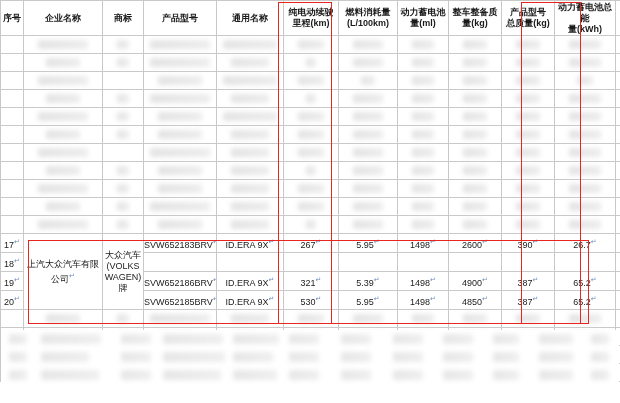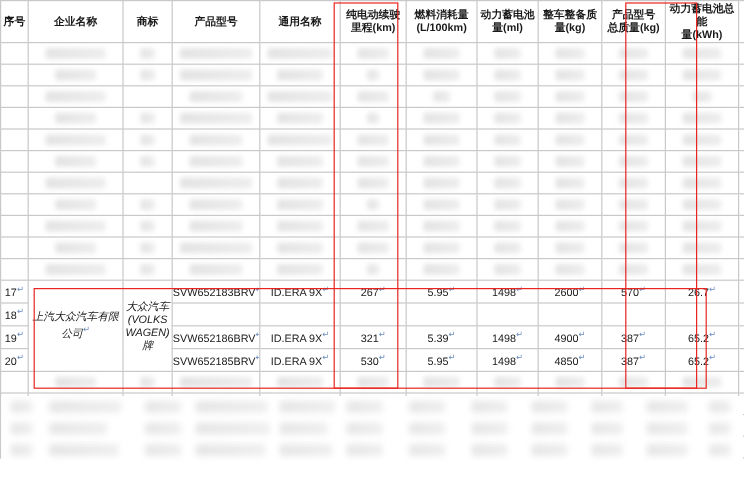--- a/index.html
+++ b/index.html
@@ -53,21 +53,21 @@
   .blurbar.w2{margin:0 22px;}
   .rowh{height:18px;}
   
   .data td{
     height:18px;
     font-size:9.5px;
     color:#111;
   }
   .mark{font-size:7px;color:#6a8bbf;vertical-align:super;}
   .brandcell{
-    font-size:9px;line-height:11px;font-style:italic;
+    font-size:9px;line-height:11px;
   }
   
   .redbox{
     position:absolute;
     border:1.6px solid #e8251f;
     box-sizing:border-box;
     pointer-events:none;
   }
   #box-range{left:278px;top:2px;width:54px;height:322px;}
   #box-batt{left:521px;top:2px;width:60px;height:322px;}
@@ -553,21 +553,21 @@
           <div>(VOLKS</div>
           <div>WAGEN)</div>
           <div>牌</div>
         </td>
         <td><span>SVW652183BRV</span><span class="mark">↵</span></td>
         <td><span>ID.ERA 9X</span><span class="mark">↵</span></td>
         <td><span>267</span><span class="mark">↵</span></td>
         <td><span>5.95</span><span class="mark">↵</span></td>
         <td><span>1498</span><span class="mark">↵</span></td>
         <td><span>2600</span><span class="mark">↵</span></td>
-        <td><span>570</span><span class="mark">↵</span></td>
+        <td><span>390</span><span class="mark">↵</span></td>
         <td><span>26.7</span><span class="mark">↵</span></td>
         <td></td>
       </tr>
       <tr class="data">
         <td><span>18</span><span class="mark">↵</span></td>
         <td></td>
         <td></td>
         <td></td>
         <td></td>
         <td></td>

